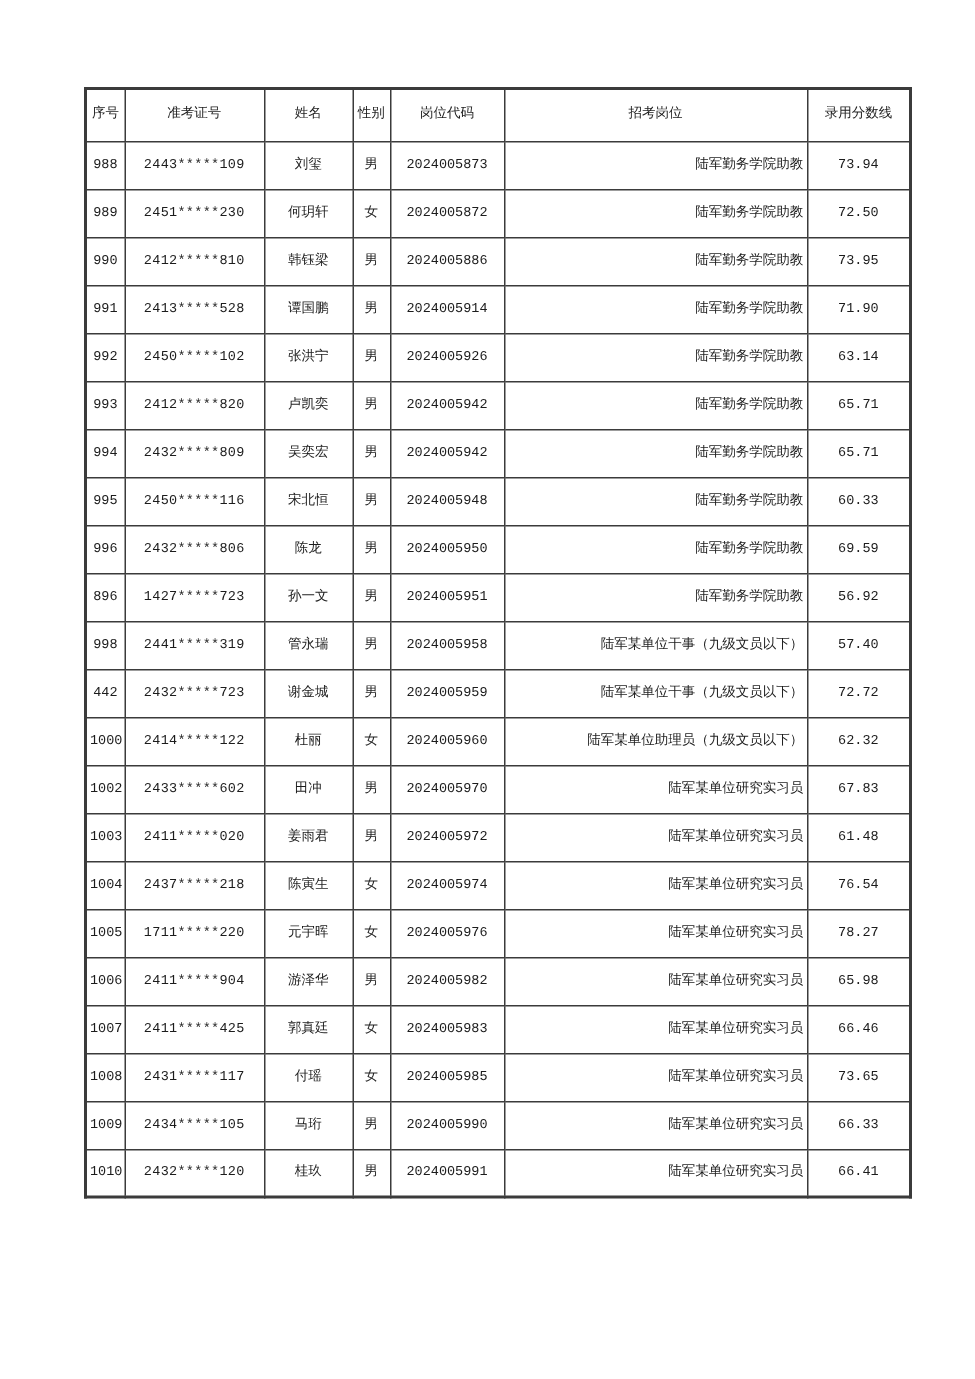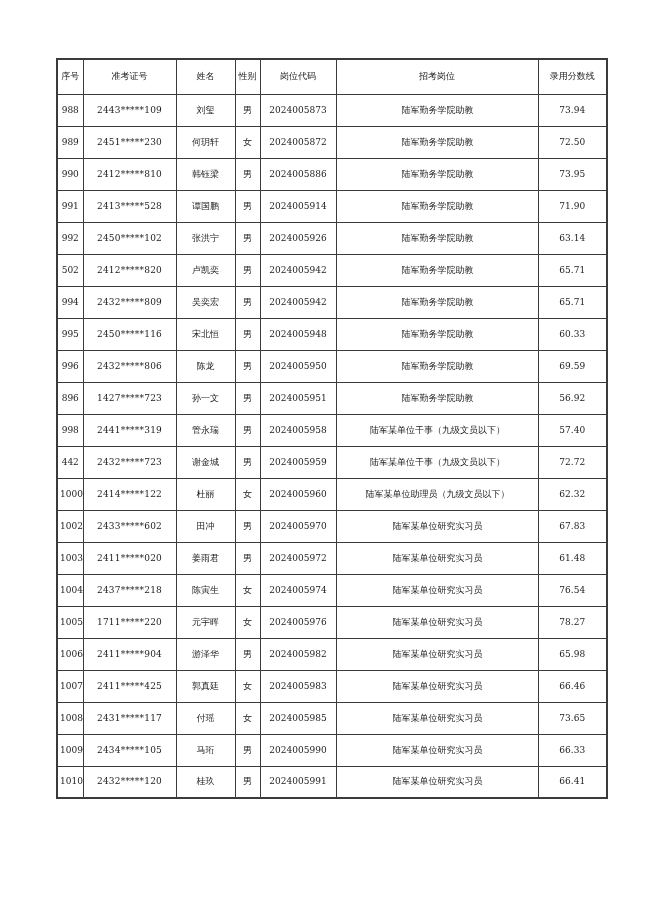--- a/index.html
+++ b/index.html
@@ -30,27 +30,27 @@
     font-size: 9px;
     line-height: 11px;
     color: #1c1c1c;
     text-align: center;
     vertical-align: middle;
     padding: 0 2px;
     overflow: hidden;
     white-space: nowrap;
   }
   .score-table thead tr { height: 35px; }
-  .score-table tbody tr { height: 32px; }
+  .score-table tbody tr { height: 32px; font-family: Liberation Mono, monospace; }
   .score-table th {
     font-weight: normal;
     font-size: 9px;
   }
   .score-table td.col-post {
-    text-align: center;
+    text-align: right;
     padding-left: 3px;
   }
   .score-table td.col-ticket { letter-spacing: 0.2px; }
 </style>
 </head>
 <body>
 
 <div class="page">
   <table class="score-table">
     <colgroup>
@@ -113,21 +113,21 @@
         <tr>
           <td class="col-no">992</td>
           <td class="col-ticket">2450*****102</td>
           <td class="col-name">张洪宁</td>
           <td class="col-gender">男</td>
           <td class="col-post_code">2024005926</td>
           <td class="col-post">陆军勤务学院助教</td>
           <td class="col-score">63.14</td>
         </tr>
         <tr>
-          <td class="col-no">502</td>
+          <td class="col-no">993</td>
           <td class="col-ticket">2412*****820</td>
           <td class="col-name">卢凯奕</td>
           <td class="col-gender">男</td>
           <td class="col-post_code">2024005942</td>
           <td class="col-post">陆军勤务学院助教</td>
           <td class="col-score">65.71</td>
         </tr>
         <tr>
           <td class="col-no">994</td>
           <td class="col-ticket">2432*****809</td>

